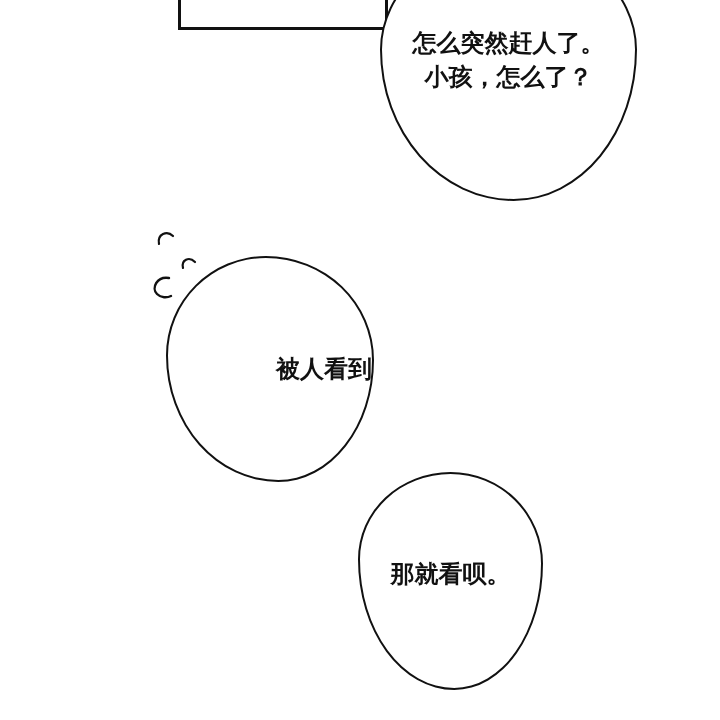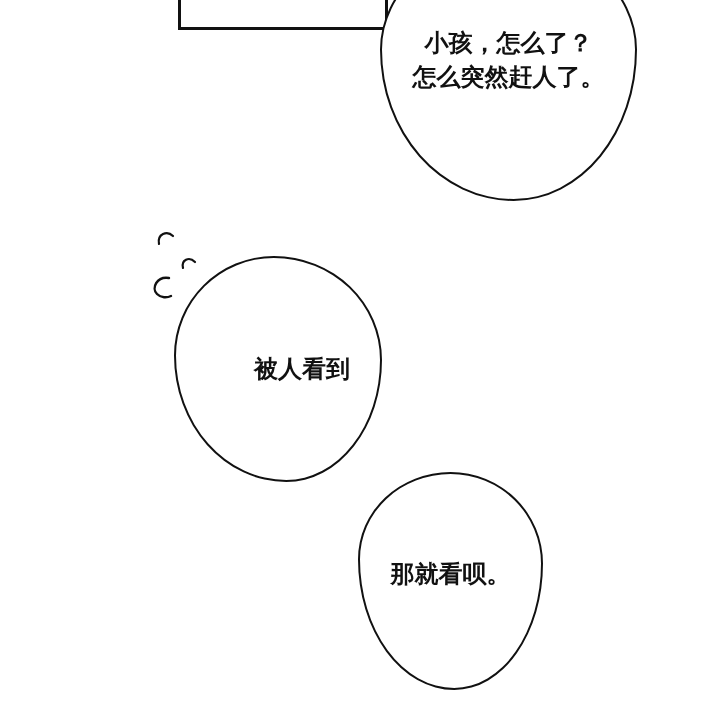--- a/index.html
+++ b/index.html
@@ -39,26 +39,26 @@
     .bubble-1 {
       left: 380px;
       top: -60px;
       width: 257px;
       height: 261px;
       border-radius: 50% 50% 48% 52% / 42% 42% 58% 58%;
       align-items: flex-start;
       padding-top: 84px;
     }
     .bubble-2 {
-      left: 174px;
+      left: 166px;
       top: 256px;
       width: 208px;
       height: 226px;
       border-radius: 48% 52% 46% 54% / 44% 46% 54% 56%;
-      justify-content: center;
+      justify-content: flex-end;
       padding-left: 48px;
       text-align: left;
     }
     .bubble-3 {
       left: 358px;
       top: 472px;
       width: 185px;
       height: 218px;
       border-radius: 50% 50% 48% 52% / 40% 42% 58% 60%;
       padding-bottom: 14px;
@@ -82,22 +82,22 @@
       height: 80px;
     }
   </style>
 </head>
 <body>
 
 <div class="frame"></div>
 
 <div class="bubble bubble-1">
   <div>
+    <span class="line">怎么突然赶人了。</span>
     <span class="line">小孩，怎么了？</span>
-    <span class="line">怎么突然赶人了。</span>
   </div>
 </div>
 
 <svg class="sweat" viewBox="0 0 60 80" xmlns="http://www.w3.org/2000/svg">
   <path d="M14 22 C12 12, 22 8, 28 14" fill="none" stroke="#111111" stroke-width="2.2" stroke-linecap="round"></path>
   <path d="M38 46 C36 38, 44 34, 50 40" fill="none" stroke="#111111" stroke-width="2.2" stroke-linecap="round"></path>
   <path d="M24 56 C12 54, 6 66, 12 72 C16 76, 22 76, 26 74" fill="none" stroke="#111111" stroke-width="2.4" stroke-linecap="round"></path>
 </svg>
 
 <div class="bubble bubble-2">

